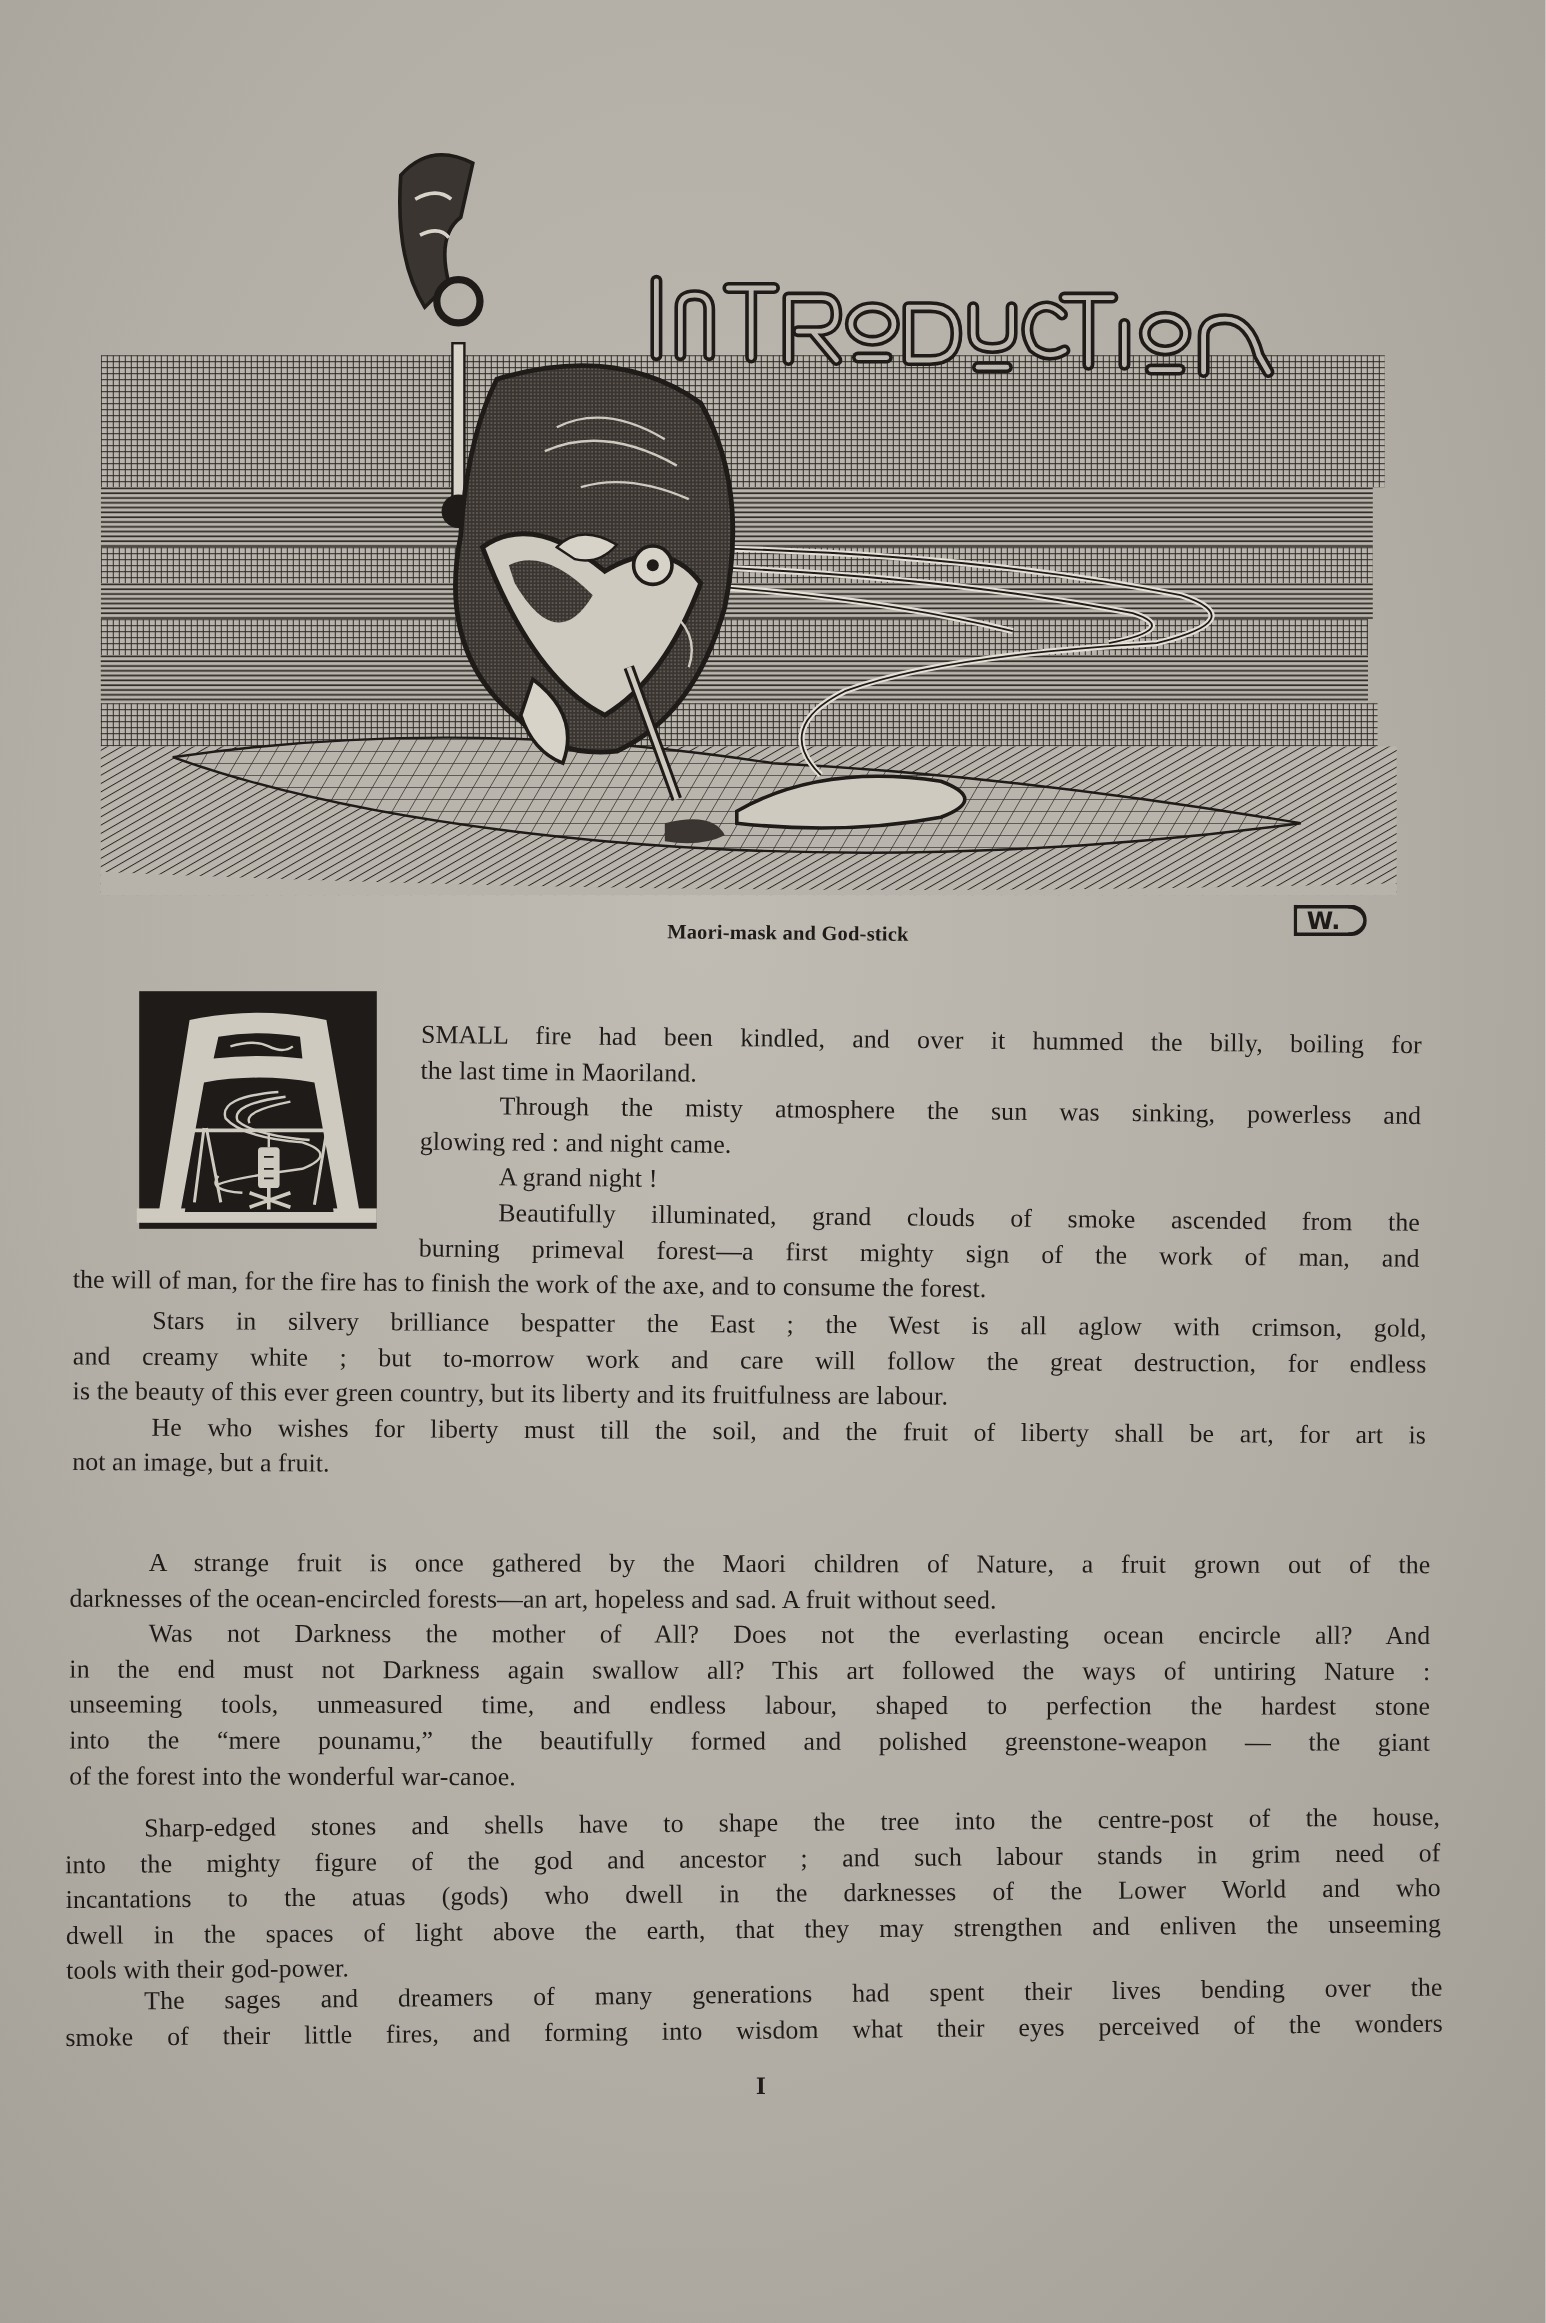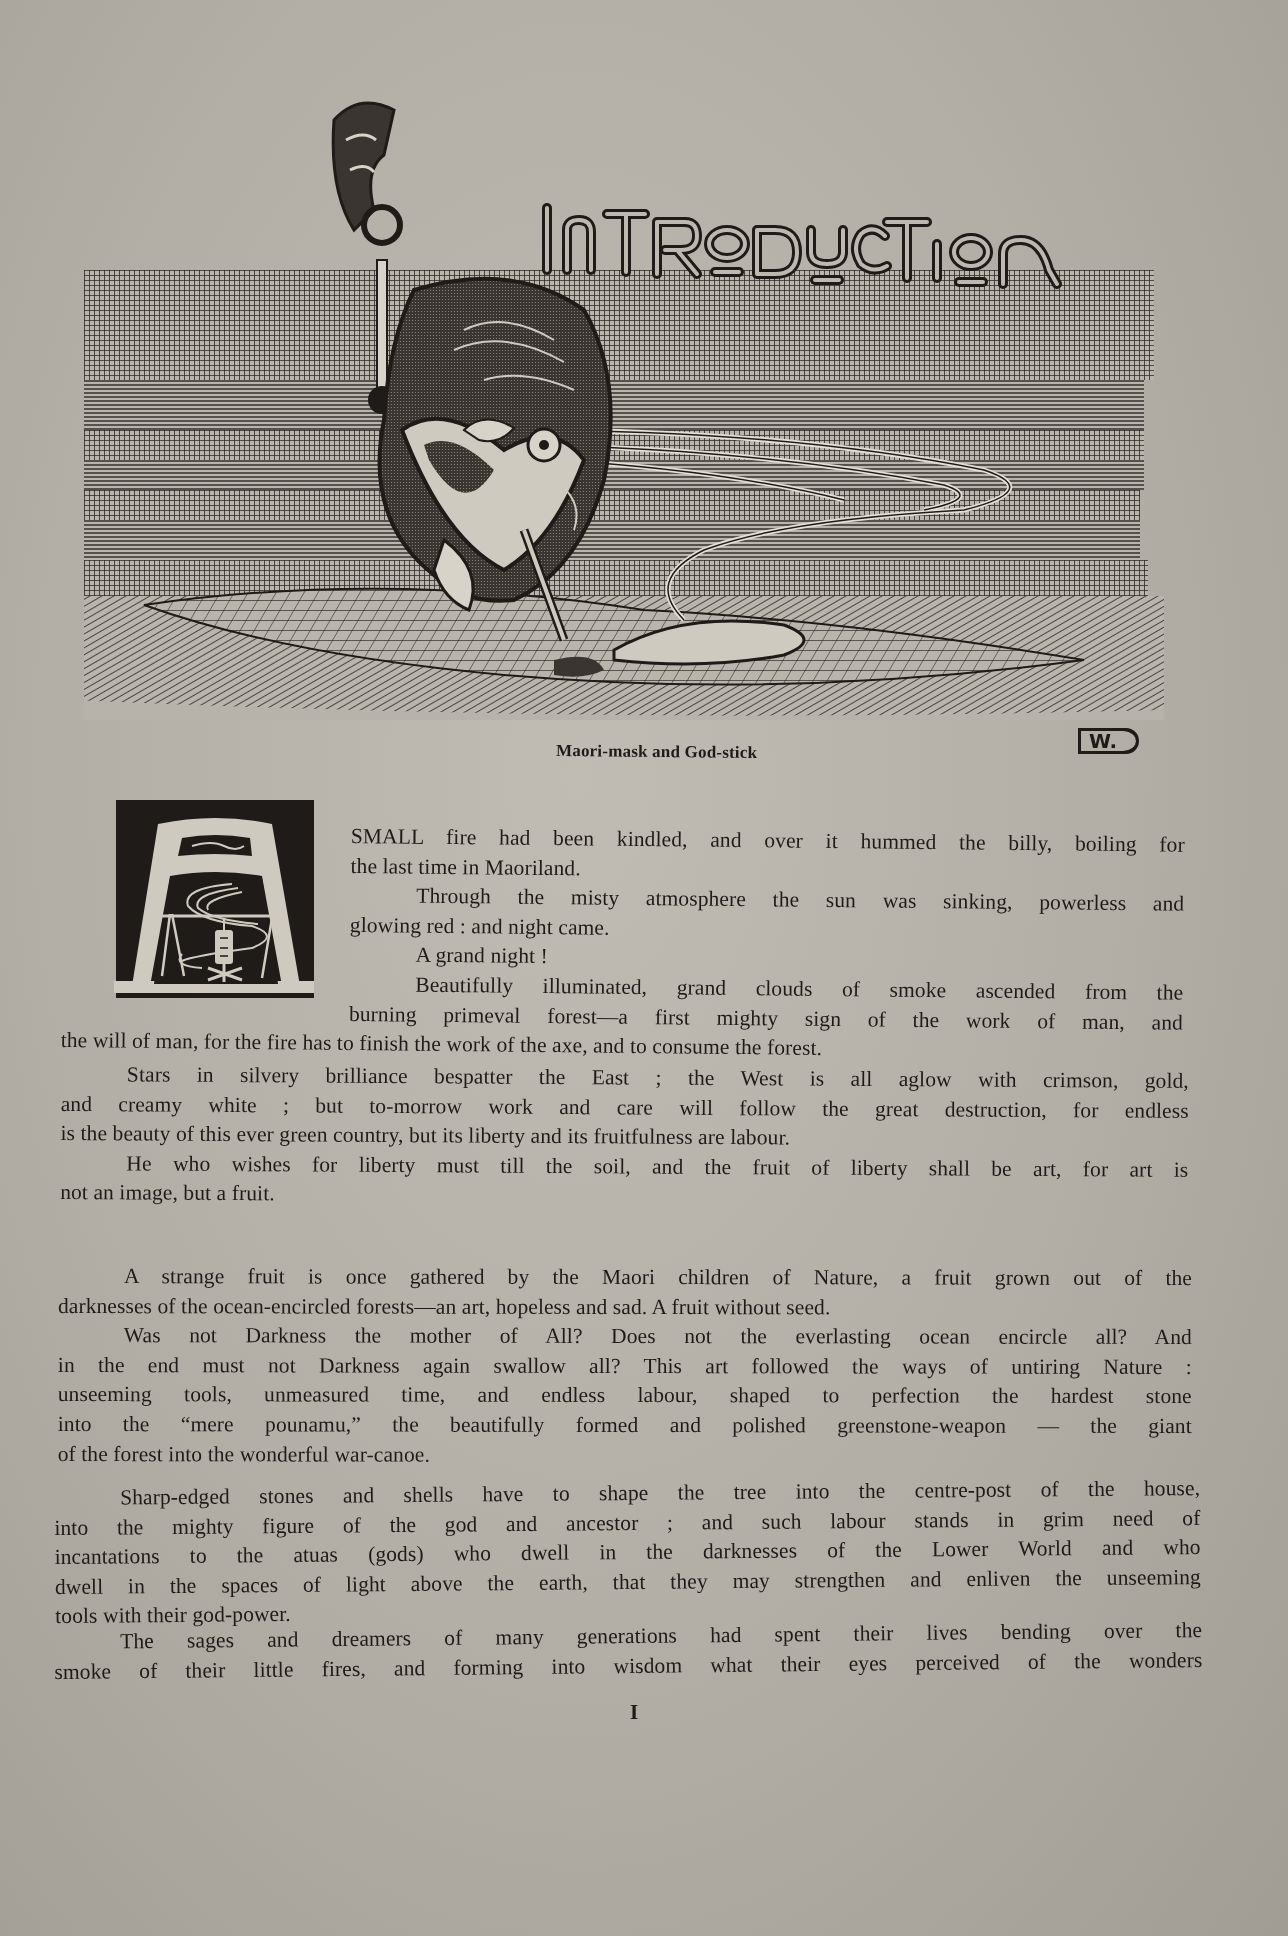--- a/index.html
+++ b/index.html
@@ -3,21 +3,21 @@
 <meta charset="utf-8">
 <style>
   html, body { margin: 0; padding: 0; }
   body {
     width: 1288px; height: 1936px; overflow: hidden;
     background: radial-gradient(ellipse at 45% 40%, #c0bcb4 0%, #b2aea6 55%, #a19d95 100%);
     position: relative;
     font-family: "Liberation Serif", "DejaVu Serif", serif;
     color: #1e1b18;
   }
-  .page { position: absolute; inset: 0; }
+  .page { position: absolute; inset: 0; margin-top: 26px; }
 
   
   .illustration { position: absolute; left: 84px; top: 100px; width: 1080px; height: 620px; }
   .illustration svg { width: 100%; height: 100%; display: block; }
 
   .heading {
     position: absolute; left: 535px; top: 200px; width: 540px; height: 90px;
   }
   .heading svg { width: 100%; height: 100%; }
 

